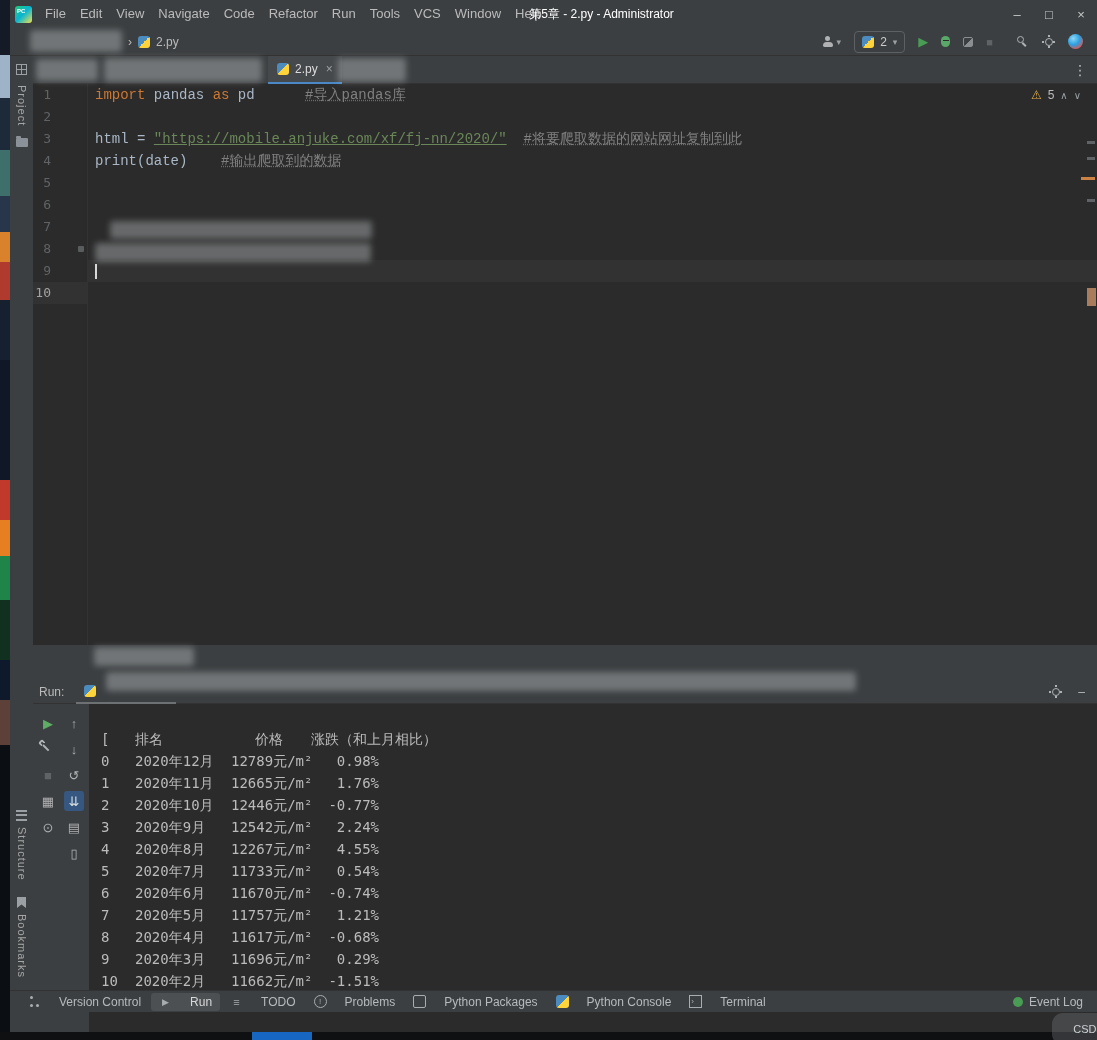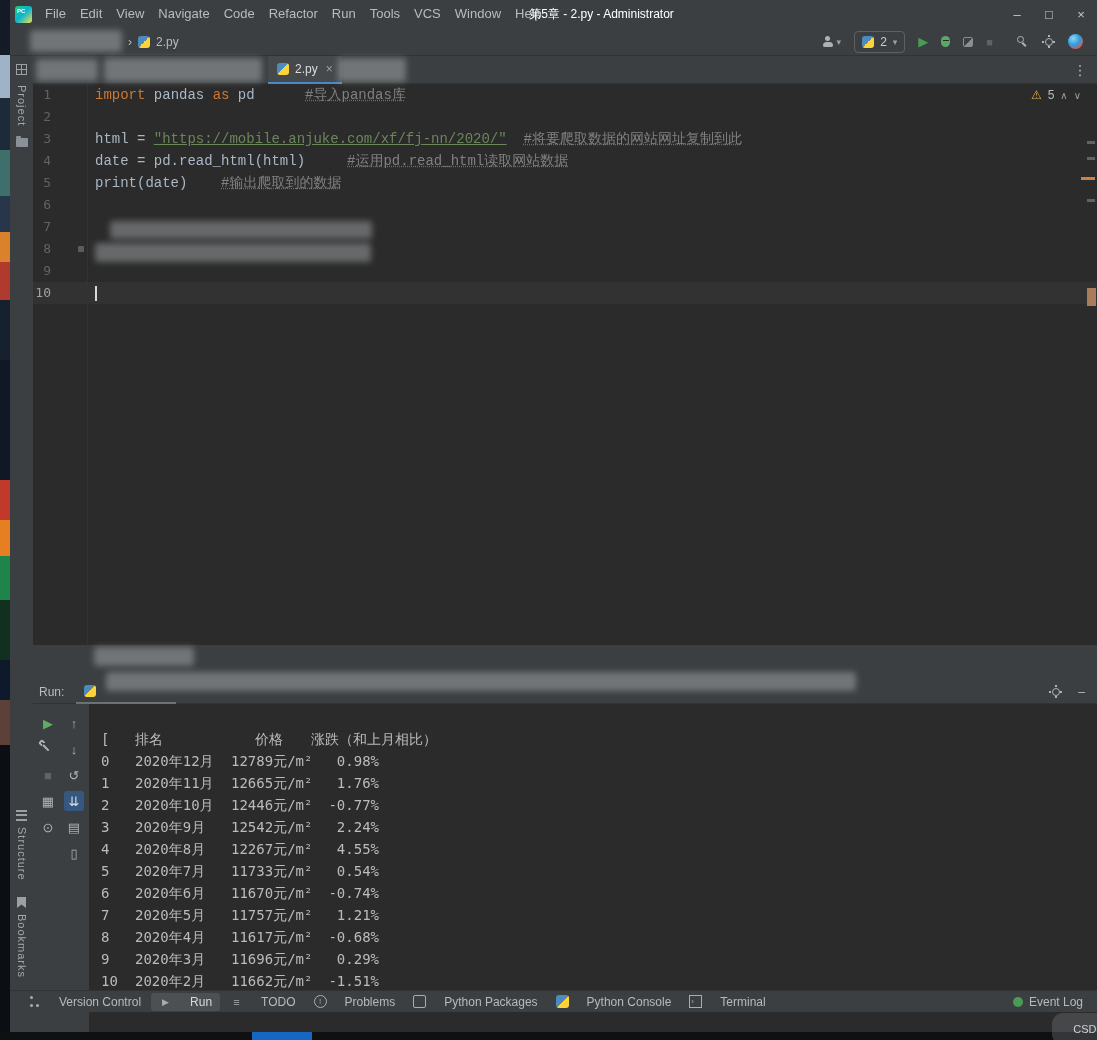--- a/index.html
+++ b/index.html
@@ -235,21 +235,20 @@
           <div class="gutter-row">6</div>
           <div class="gutter-row">7</div>
           <div class="gutter-row">8<span class="fold-marker"></span></div>
           <div class="gutter-row">9</div>
           <div class="gutter-row cur">10</div>
         </div>
       <div id="code-area">
           <div class="code-row"><span class="seg-kw">import</span><span class="seg-plain"> pandas </span><span class="seg-kw">as</span><span class="seg-plain"> pd      </span><span class="seg-comment">#导入pandas库</span></div>
           <div class="code-row"></div>
           <div class="code-row"><span class="seg-plain">html = </span><span class="seg-str">"https://mobile.anjuke.com/xf/fj-nn/2020/"</span><span class="seg-plain">  </span><span class="seg-comment">#将要爬取数据的网站网址复制到此</span></div>
-          <div class="code-row"><span class="seg-plain">date = pd.read_html(html)     </span><span class="seg-comment">#运用pd.read_html读取网站数据</span></div>
           <div class="code-row"><span class="seg-plain">print(date)    </span><span class="seg-comment">#输出爬取到的数据</span></div>
           <div class="code-row"></div>
           <div class="code-row"></div>
           <div class="code-row"></div>
           <div class="code-row"></div>
           <div class="code-row cur"><span class="caret"></span></div>
         </div>
       <div class="insp">
         <span class="warn-tri">⚠</span>
         <span>5</span>

